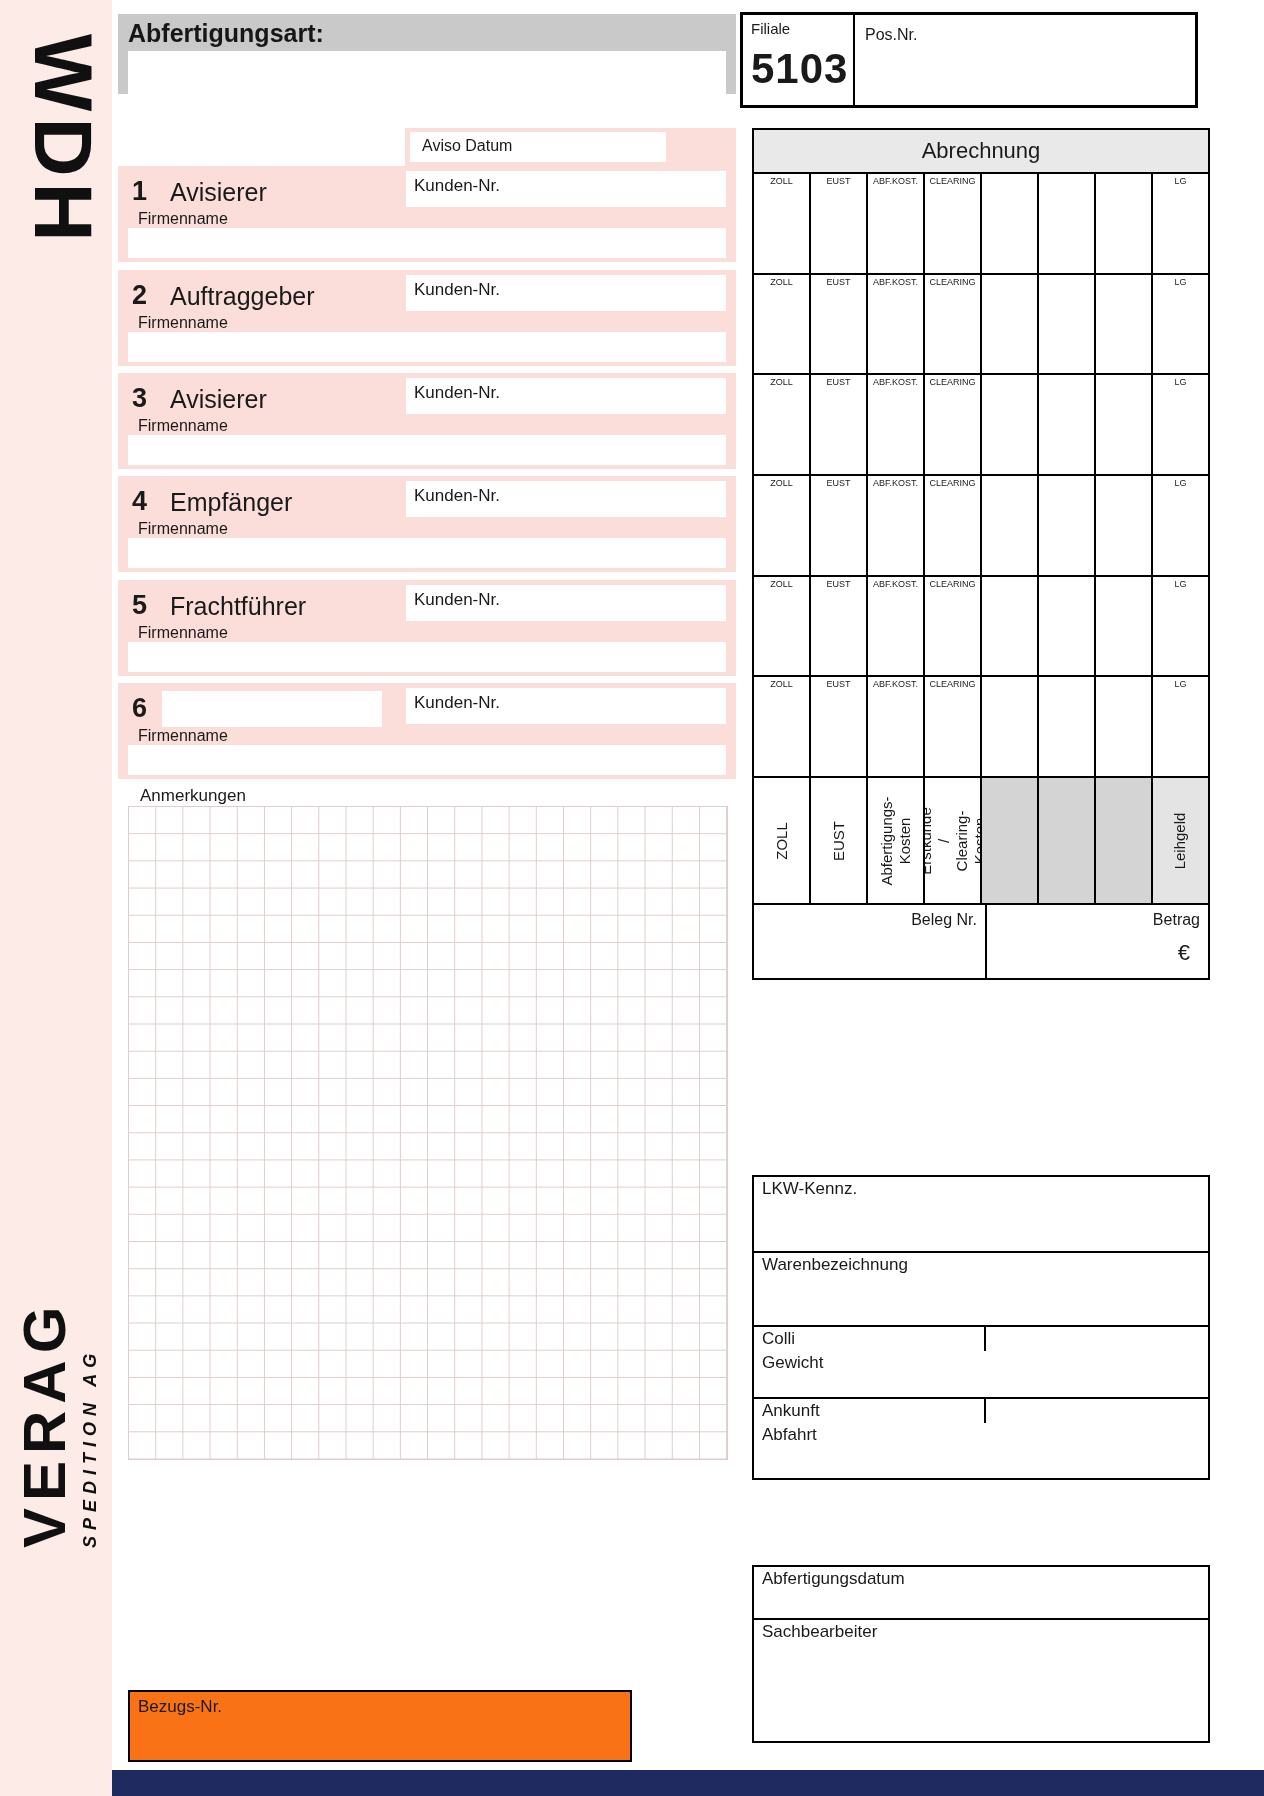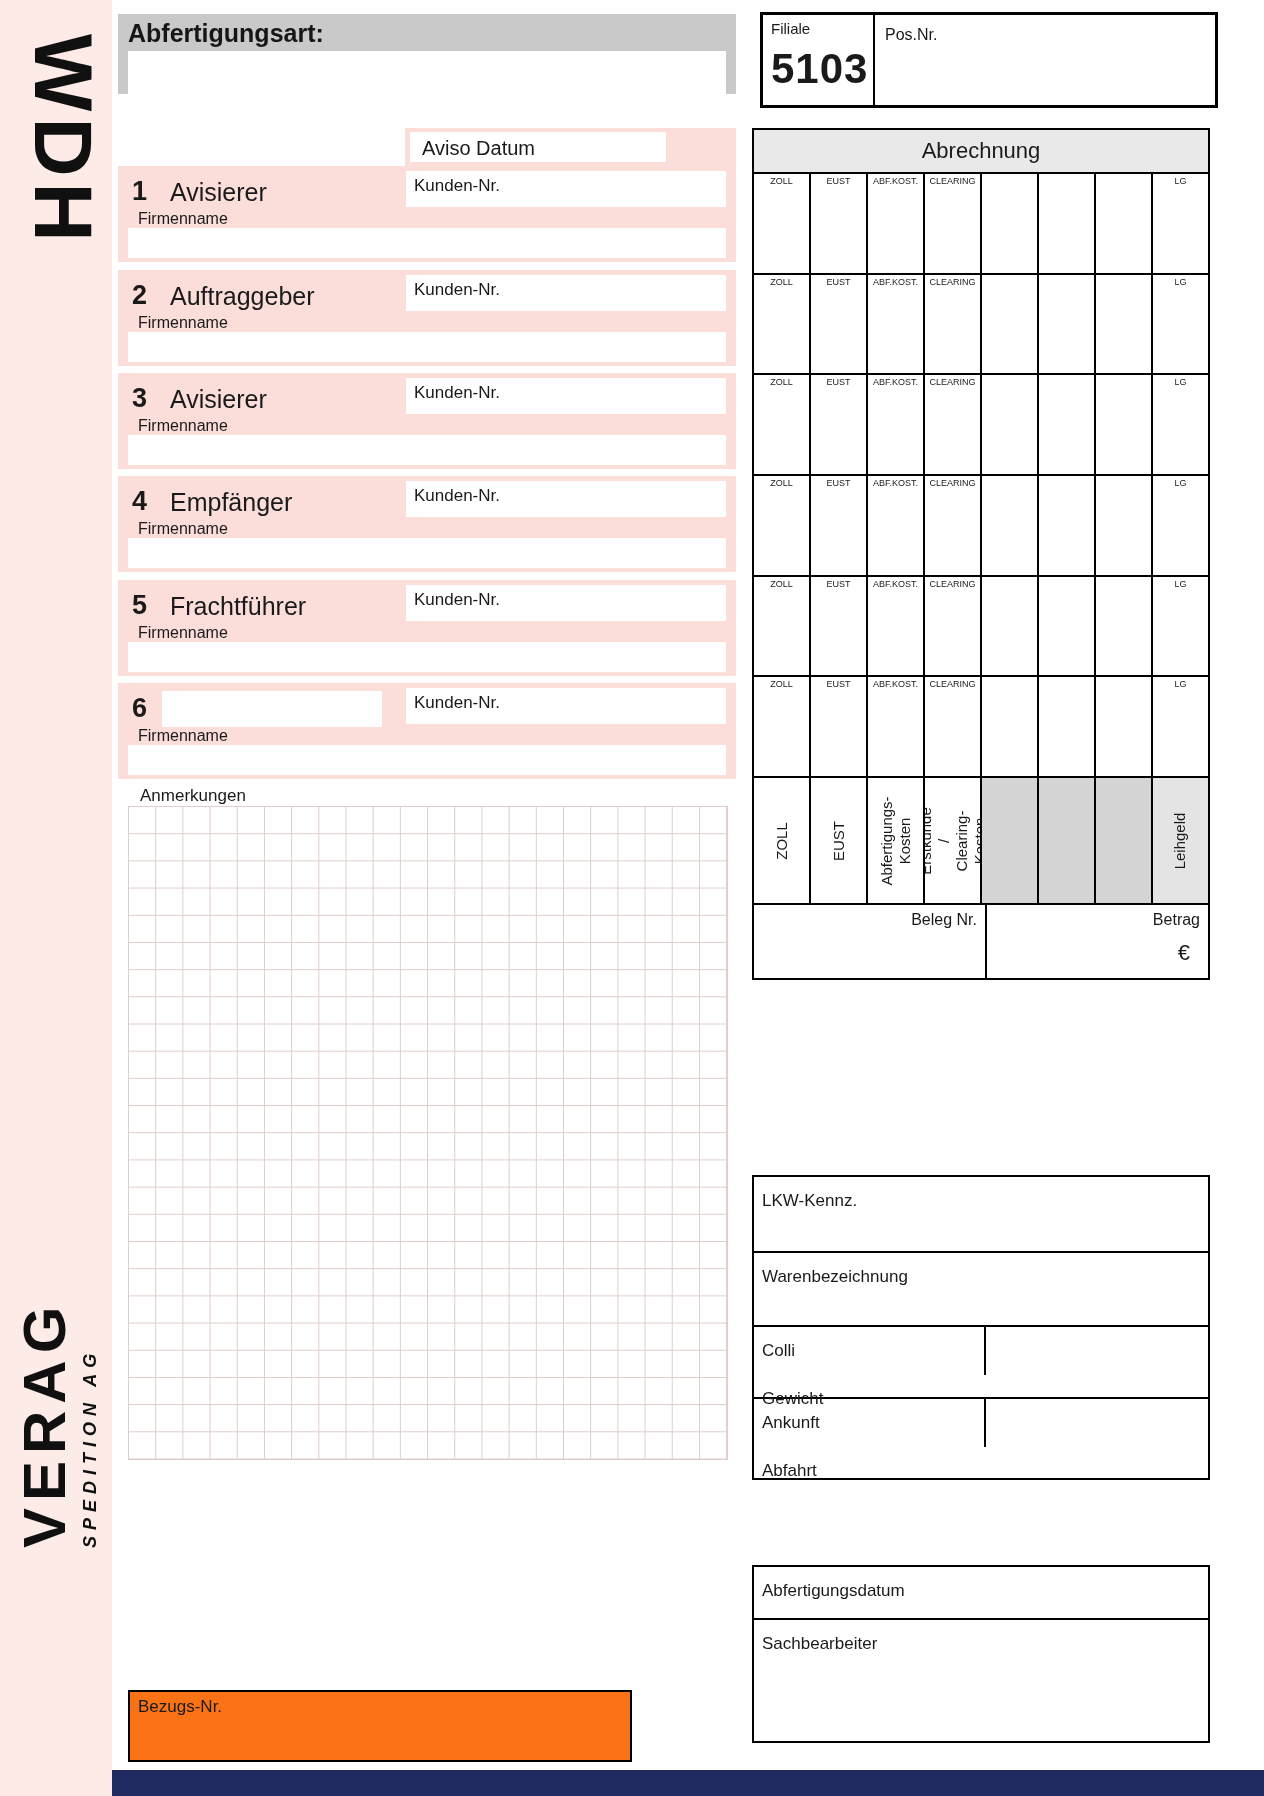--- a/index.html
+++ b/index.html
@@ -12,31 +12,31 @@
        font-size:82px;font-weight:bold;letter-spacing:6px;line-height:70px;white-space:nowrap;color:#101010;}
   .verag-wrap{position:absolute;left:16px;top:1548px;transform:rotate(-90deg);transform-origin:left top;white-space:nowrap;}
   .verag-main{font-size:60px;font-weight:bold;letter-spacing:7px;line-height:58px;color:#101010;}
   .verag-sub{font-size:18px;font-weight:bold;font-style:italic;letter-spacing:6px;margin-top:6px;color:#101010;}
 
   
   .abf-box{position:absolute;left:118px;top:14px;width:618px;height:80px;background:#c9c9c9;}
   .abf-label{position:absolute;left:10px;top:5px;font-size:25px;font-weight:bold;color:#161616;}
   .abf-input{position:absolute;left:10px;top:37px;width:598px;height:53px;background:#fff;}
 
-  .filiale-group{position:absolute;left:760px;top:12px;width:458px;height:96px;border:3px solid #000;
+  .filiale-group{position:absolute;left:740px;top:12px;width:458px;height:96px;border:3px solid #000;
                  box-sizing:border-box;display:flex;background:#fff;}
   .filiale-cell{width:112px;border-right:2px solid #000;padding:5px 8px;box-sizing:border-box;}
   .filiale-label{font-size:15px;}
   .filiale-value{font-size:42px;font-weight:bold;margin-top:8px;letter-spacing:1px;}
   .posnr-cell{flex:1;padding:11px 10px;font-size:16px;}
 
   
   .aviso-block{position:absolute;left:405px;top:128px;width:331px;height:38px;background:#fbdeda;}
   .aviso-input{position:absolute;left:5px;top:4px;width:256px;height:30px;background:#fff;}
-  .aviso-label{position:absolute;left:12px;top:5px;font-size:20px;}
+  .aviso-label{position:absolute;left:12px;top:5px;font-size:16px;}
 
   
   .section{position:absolute;left:118px;width:618px;height:96px;background:#fbdeda;box-sizing:border-box;}
   .sec-num{position:absolute;left:14px;top:10px;font-size:27px;font-weight:bold;}
   .sec-title{position:absolute;left:52px;top:12px;font-size:25px;}
   .title-input{position:absolute;left:44px;top:8px;width:220px;height:36px;background:#fff;}
   .kunden-box{position:absolute;left:288px;top:5px;width:320px;height:36px;background:#fff;text-decoration:underline;}
   .kunden-label{position:absolute;left:8px;top:5px;font-size:17px;}
   .firma-label{position:absolute;left:20px;top:44px;font-size:16px;}
   .firma-input{position:absolute;left:10px;top:62px;width:598px;height:30px;background:#fff;}
@@ -72,21 +72,21 @@
             border-right:1px solid #decdca;border-bottom:1px solid #decdca;}
 
   
   .bezug{position:absolute;left:128px;top:1690px;width:504px;height:72px;border:2px solid #000;
          padding:5px 8px;font-size:17px;box-sizing:border-box;background:#f97316;}
 
   
   .cargo{position:absolute;left:752px;top:1175px;width:458px;border:2px solid #000;box-sizing:border-box;background:#fff;}
   .cargo-row{border-bottom:2px solid #000;box-sizing:border-box;}
   .cargo-row:last-child{border-bottom:none;}
-  .cell-label{padding:14px 8px;font-size:17px;}
+  .cell-label{padding:2px 8px;font-size:17px;}
   .split{display:flex;flex-direction:column;}
   .split .half{width:232px;border-right:2px solid #000;box-sizing:border-box;}
   .split .half2{flex:1;}
 
   
   .proc{position:absolute;left:752px;top:1565px;width:458px;border:2px solid #000;box-sizing:border-box;background:#fff;}
   .proc-row1{height:53px;border-bottom:2px solid #000;box-sizing:border-box;}
   .proc-row2{height:121px;box-sizing:border-box;}
 
   

